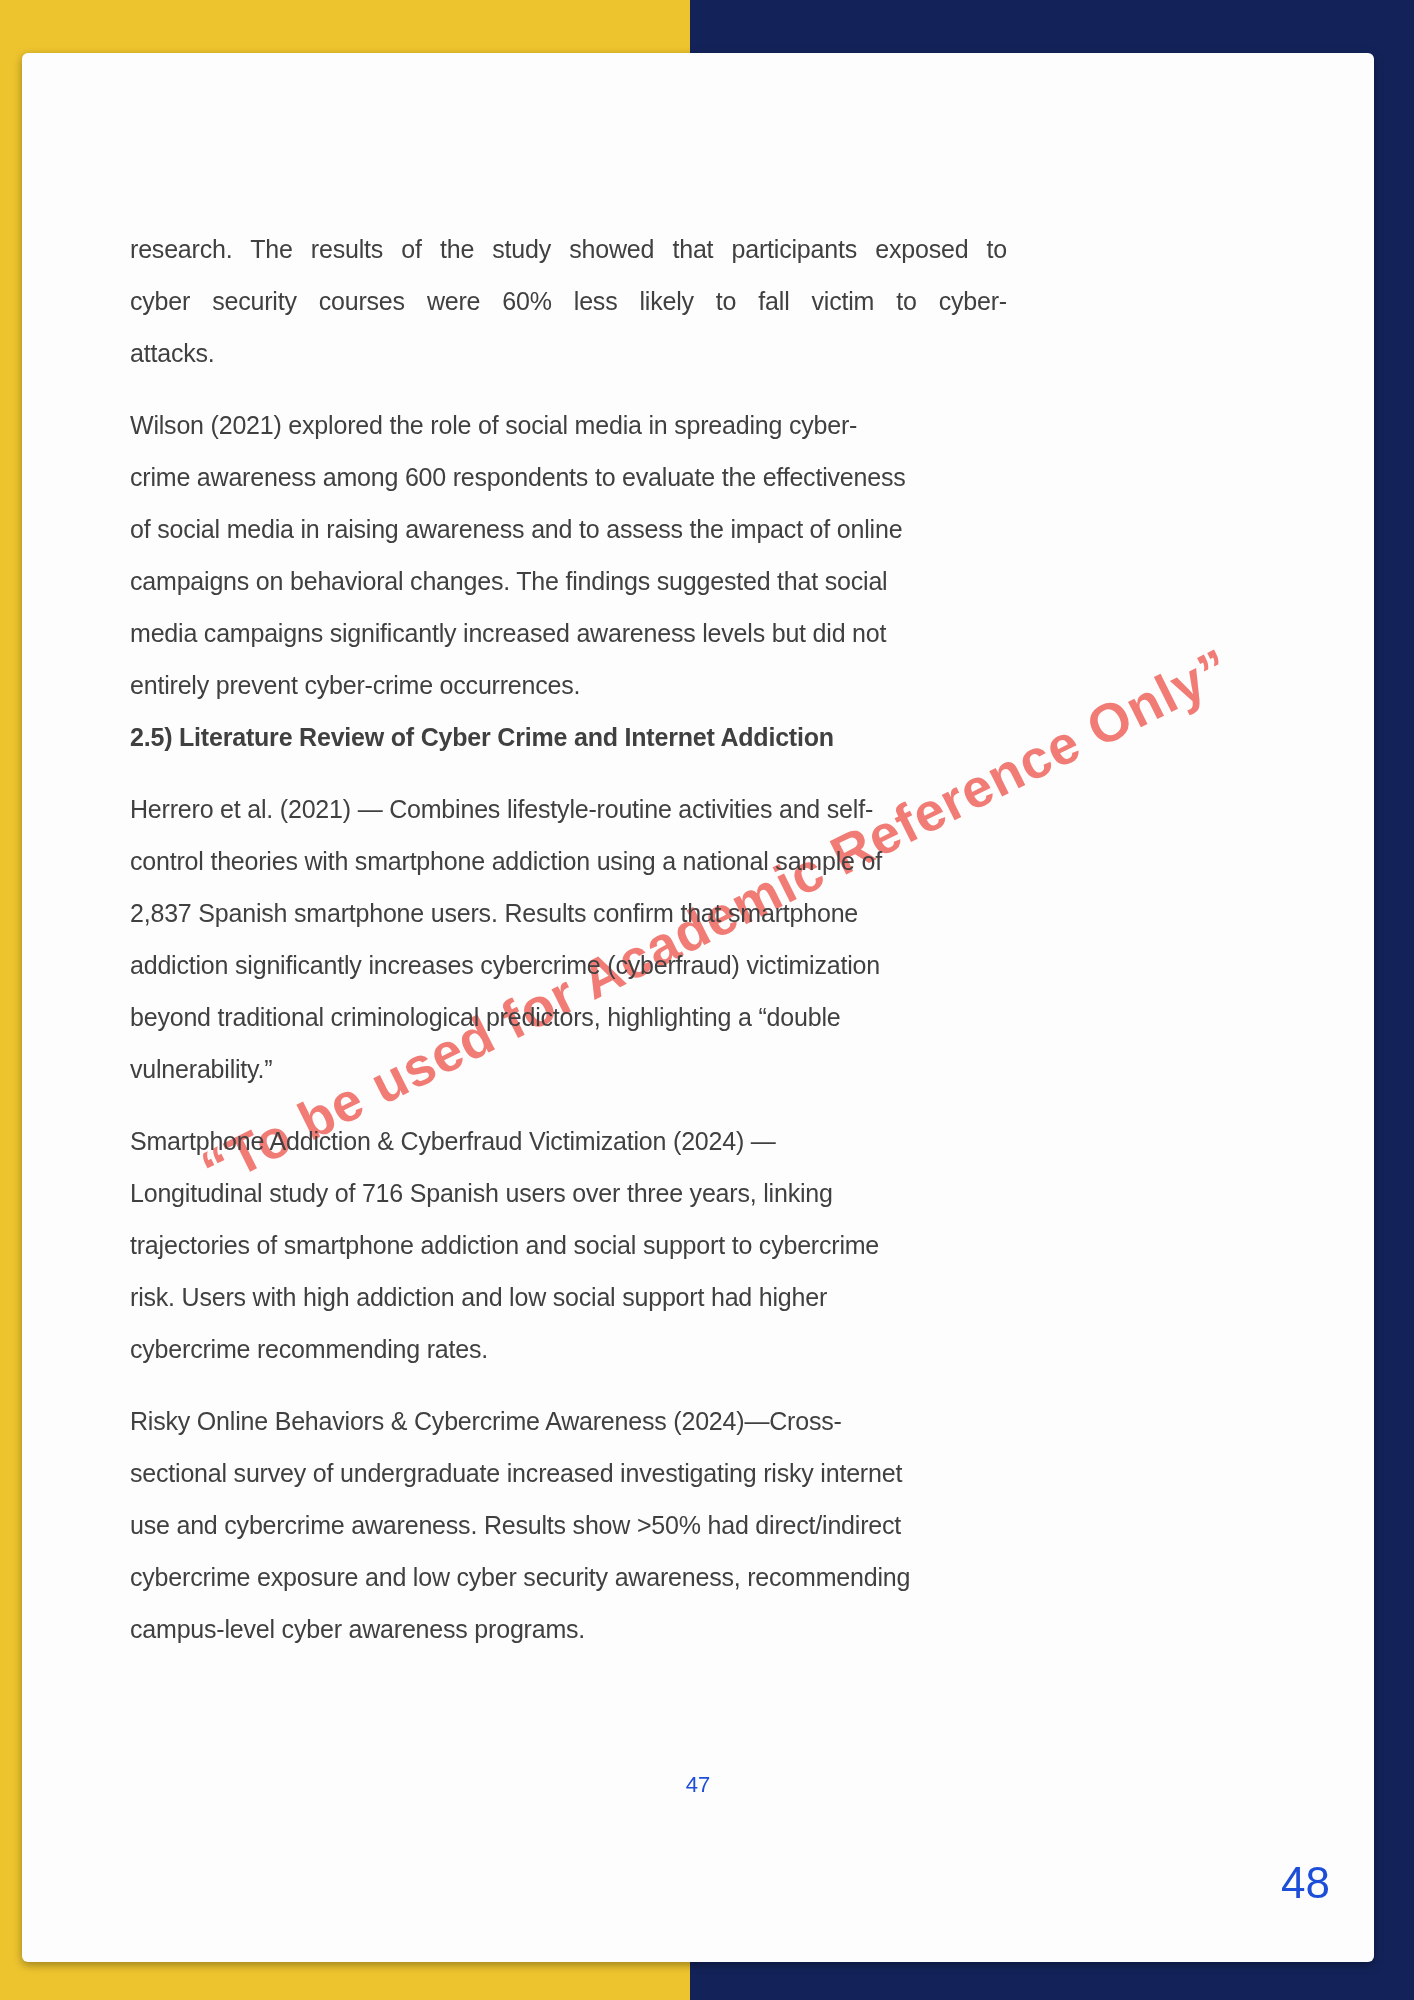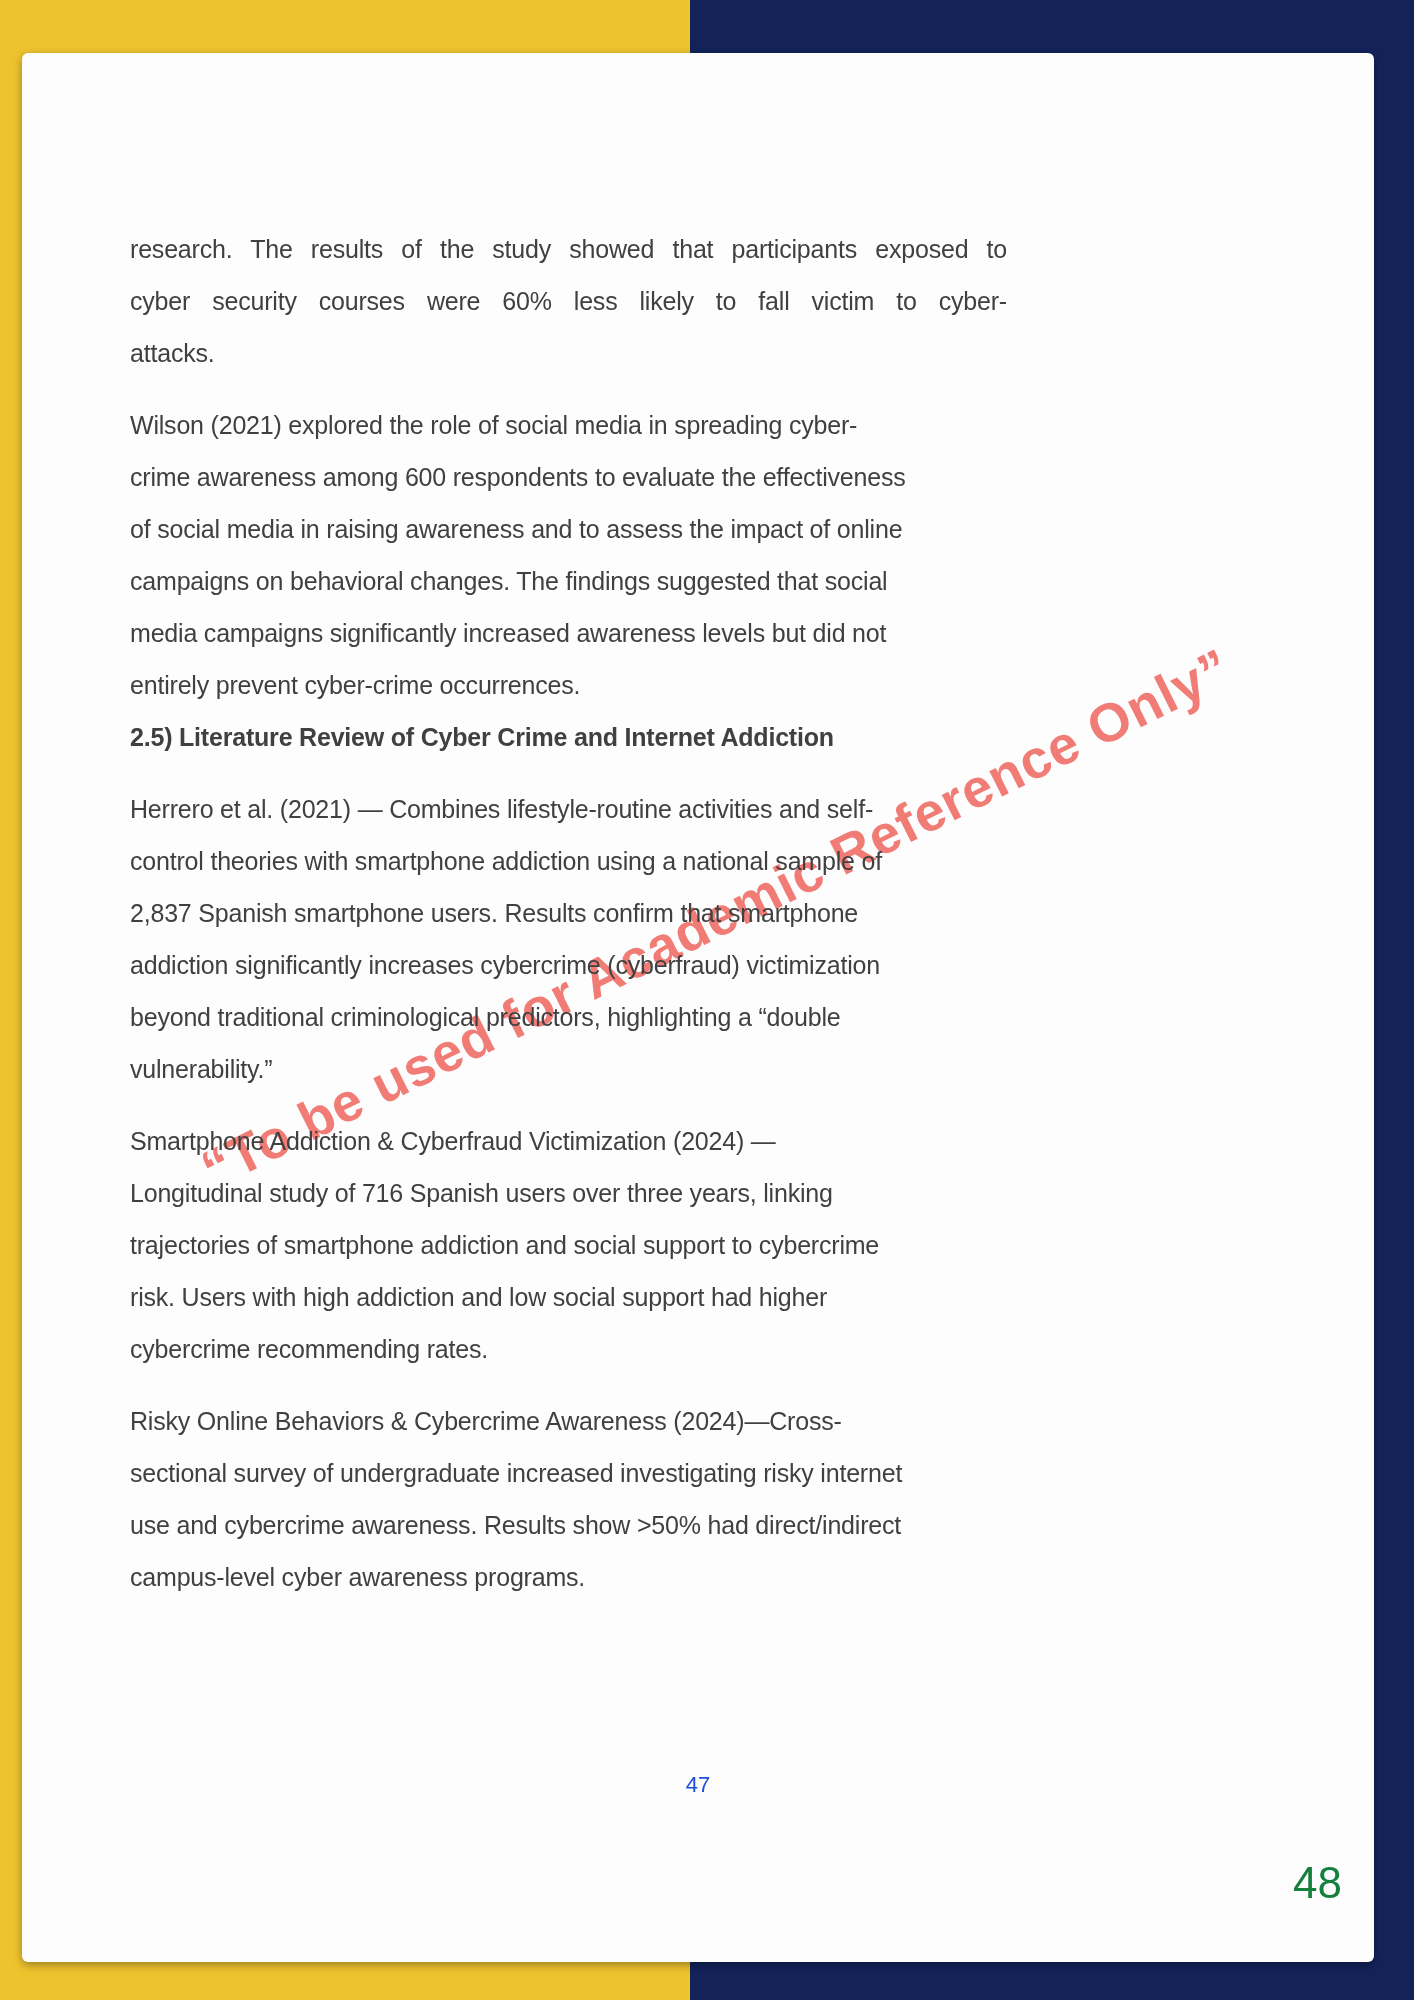--- a/index.html
+++ b/index.html
@@ -81,24 +81,24 @@
     left: 0;
     top: 1719px;
     width: 100%;
     text-align: center;
     font-size: 22px;
     color: #1d4ed8;
     z-index: 2;
   }
   .pagenum {
     position: absolute;
-    right: 32px;
+    right: 44px;
     top: 1805px;
     font-size: 44px;
-    color: #15803d;
+    color: #1d4ed8;
     z-index: 2;
   }
 </style>
 </head>
 <body>
 
 <div class="canvas">
   <div class="bg-left"></div>
   <div class="page">
     <div class="watermark">“To be used for Academic Reference Only”</div>
@@ -129,19 +129,20 @@
           <div class="line">Smartphone Addiction &amp; Cyberfraud Victimization (2024) —</div>
           <div class="line">Longitudinal study of 716 Spanish users over three years, linking</div>
           <div class="line">trajectories of smartphone addiction and social support to cybercrime</div>
           <div class="line">risk. Users with high addiction and low social support had higher</div>
           <div class="line">cybercrime recommending rates.</div>
         </div>
       <div class="para">
           <div class="line">Risky Online Behaviors &amp; Cybercrime Awareness (2024)—Cross-</div>
           <div class="line">sectional survey of undergraduate increased investigating risky internet</div>
           <div class="line">use and cybercrime awareness. Results show &gt;50% had direct/indirect</div>
+          <div class="line">cybercrime exposure and low cyber security awareness, recommending</div>
           <div class="line">campus-level cyber awareness programs.</div>
         </div>
     </div>
     <div class="footnote">47</div>
     <div class="pagenum">48</div>
   </div>
 </div>
 
 </body></html>

